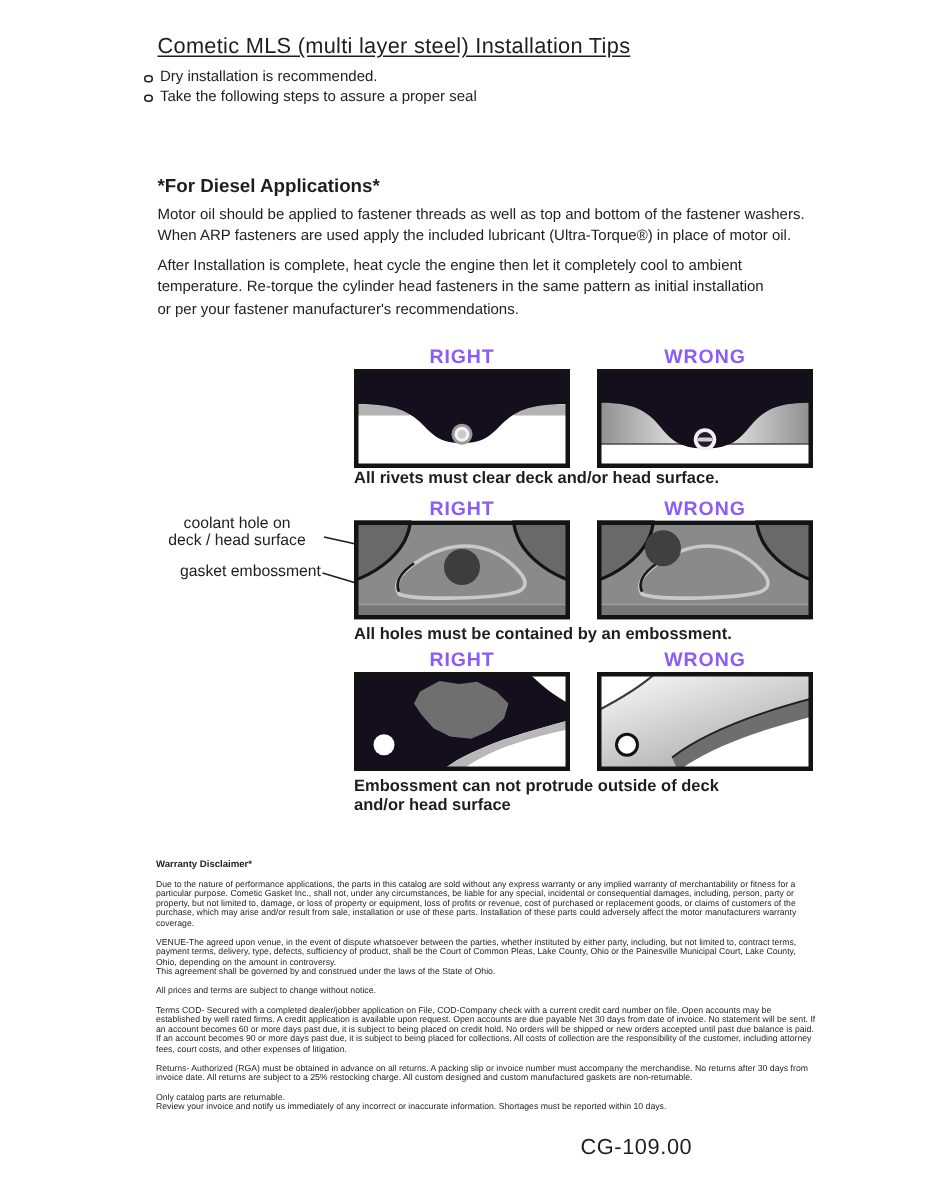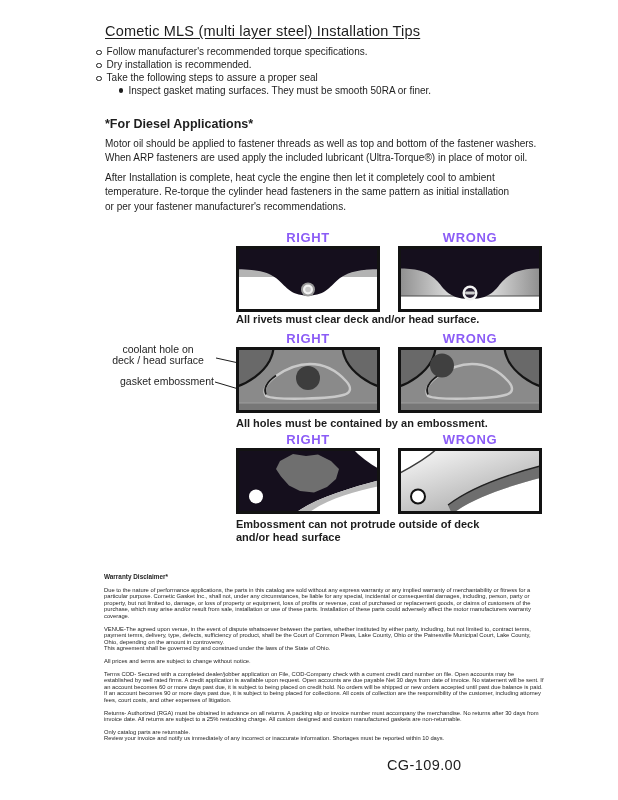--- a/index.html
+++ b/index.html
@@ -48,33 +48,25 @@
 </head>
 <body>
 
 <div class="page">
 
   <div class="abs title">Cometic MLS (multi layer steel) Installation Tips</div>
 
   <div class="abs bullets">
     <div class="b-row">
       <span class="marker open"></span>
-      <span>Follow manufacturer's recommended torque specifications.</span>
-    </div>
-    <div class="b-row">
-      <span class="marker open"></span>
       <span>Dry installation is recommended.</span>
     </div>
     <div class="b-row">
       <span class="marker open"></span>
       <span>Take the following steps to assure a proper seal</span>
-    </div>
-    <div class="b-row sub">
-      <span class="marker fill"></span>
-      <span>Inspect gasket mating surfaces.  They must be smooth 50RA or finer.</span>
     </div>
   </div>
 
   <div class="abs h-diesel">*For Diesel Applications*</div>
   <div class="abs para p-oil">Motor oil should be applied to fastener threads as well as top and bottom of the fastener washers.
 When ARP fasteners are used apply the included lubricant (Ultra-Torque®) in place of motor oil.</div>
   <div class="abs para p-heat">After Installation is complete, heat cycle the engine then let it completely cool to ambient
 temperature. Re-torque the cylinder head fasteners in the same pattern as initial installation
 or per your fastener manufacturer's recommendations.</div>
 

